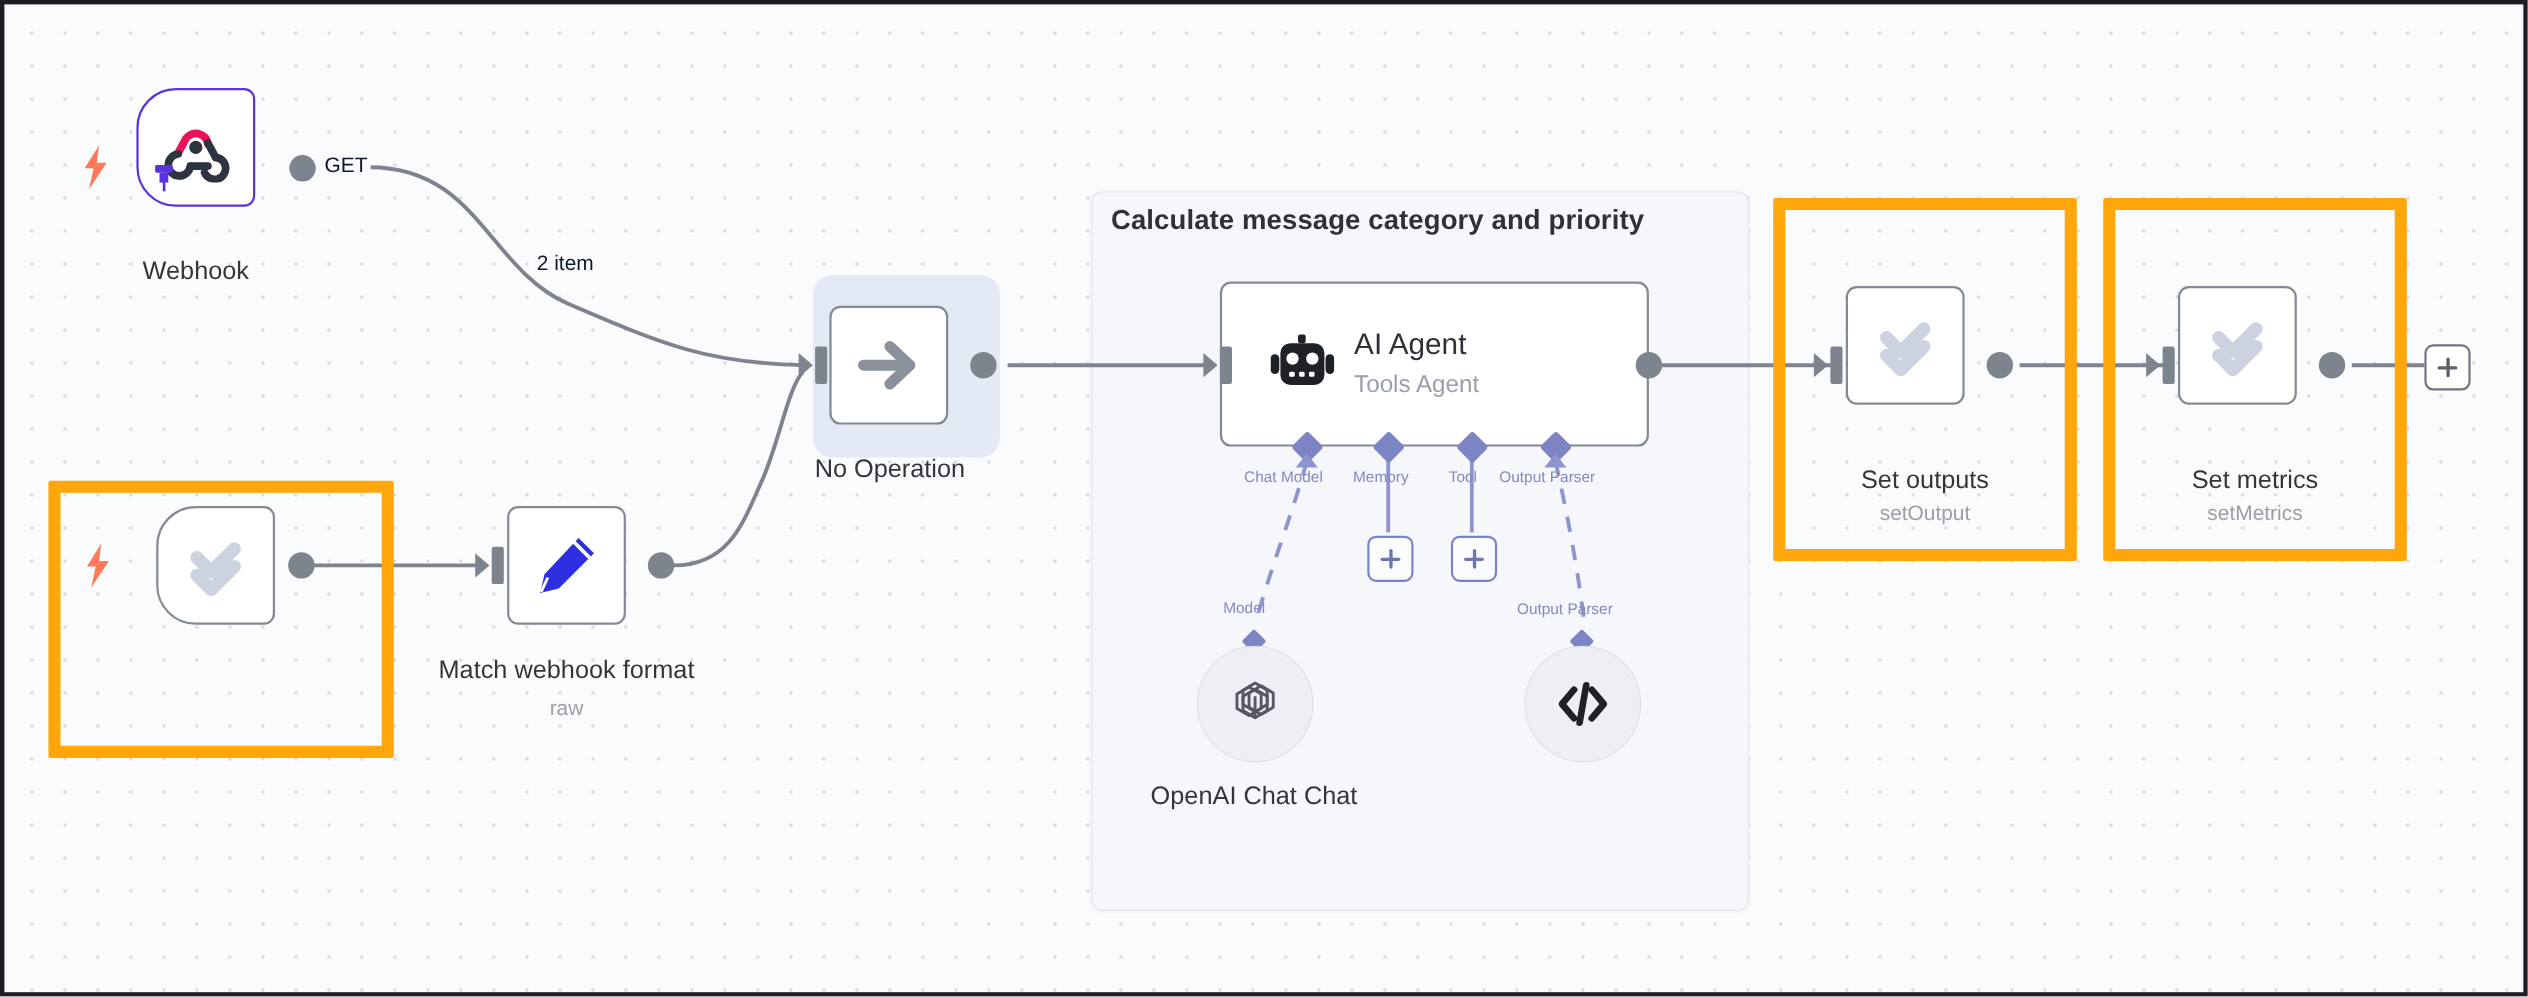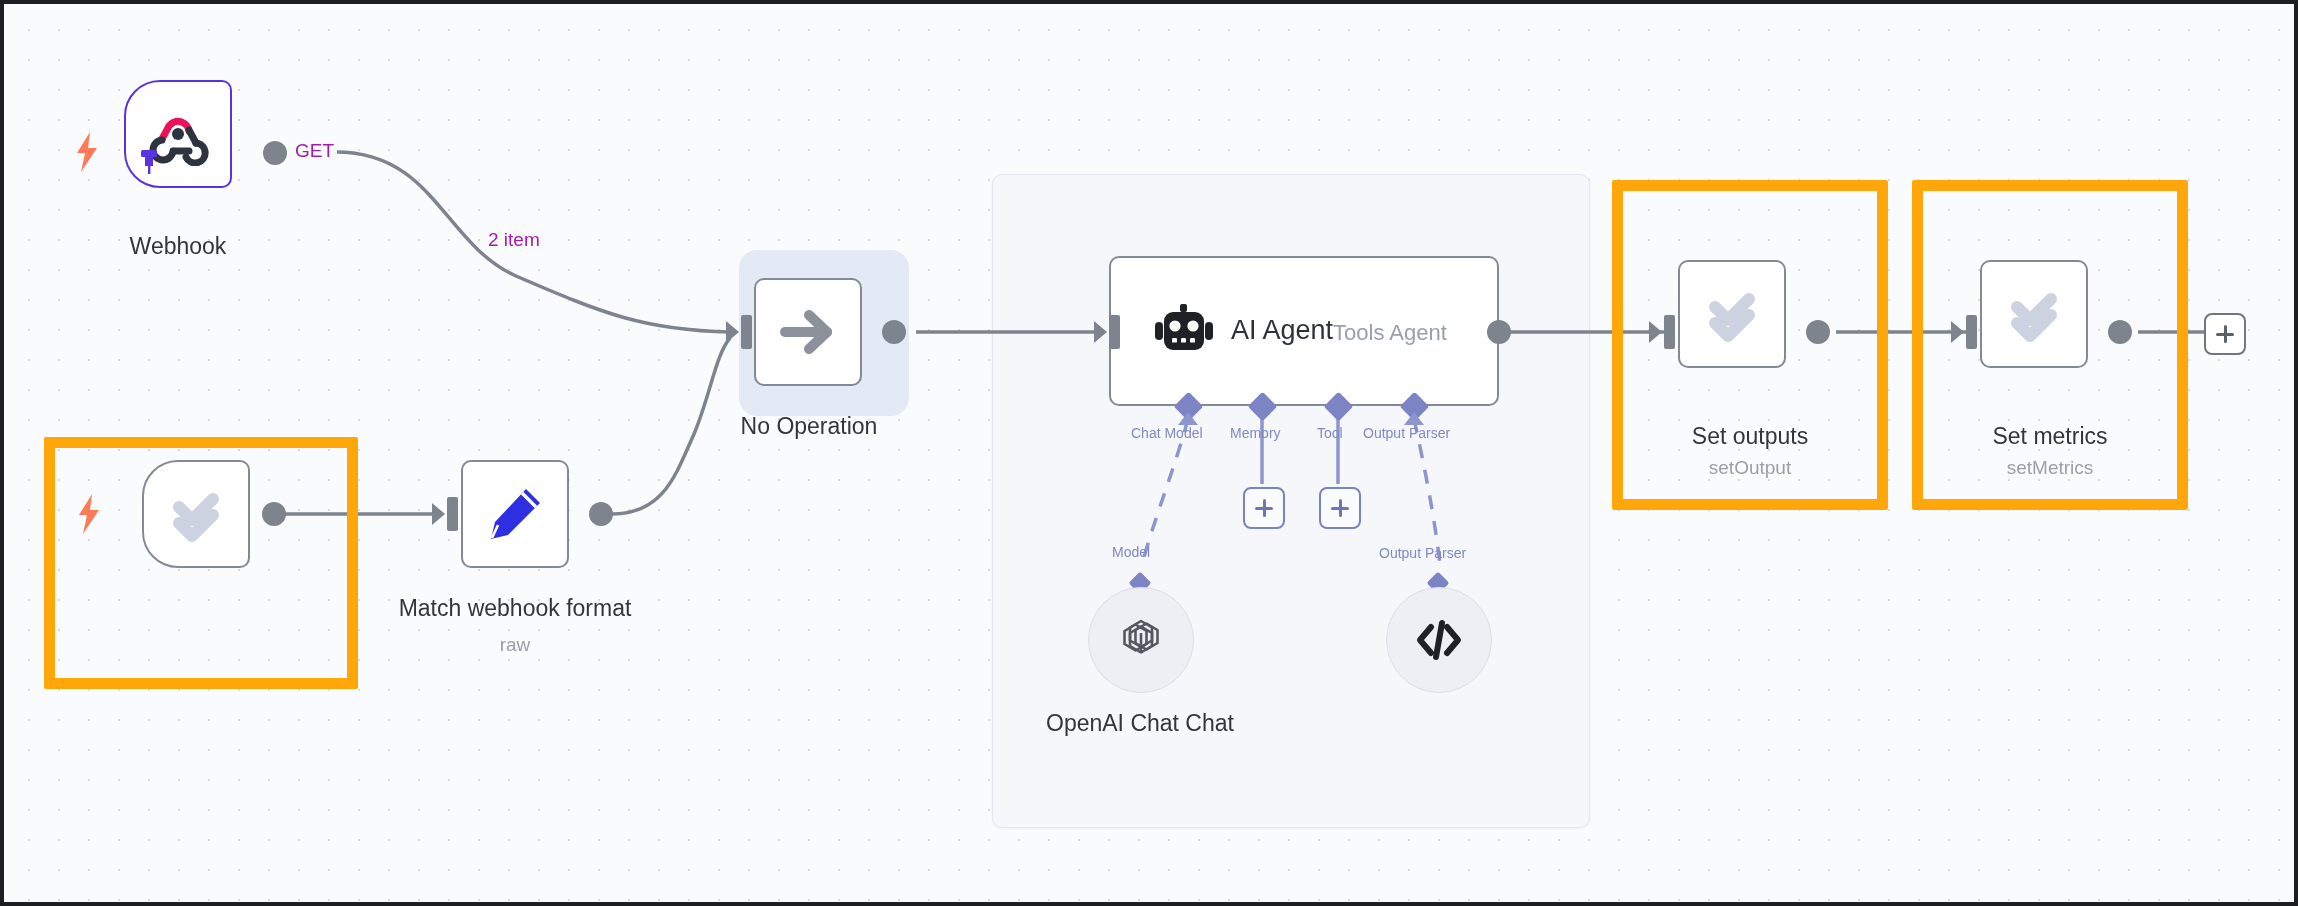--- a/index.html
+++ b/index.html
@@ -64,21 +64,21 @@
     white-space:pre-line;
   }
   .node-sublabel{
     position:absolute;
     text-align:center;
     font-size:19px;color:#9aa0a8;
     white-space:nowrap;
   }
 
   
-  .agent-txt{display:flex;justify-content:center;margin-left:18px;}
+  .agent-txt{display:flex;flex-direction:column;justify-content:center;margin-left:18px;}
   .agent-name{font-size:27px;color:#2e3238;line-height:1.2;}
   .agent-sub{font-size:22px;color:#9aa0a8;line-height:1.45;margin-top:3px;}
 
   
   .hl{
     position:absolute;
     border:11px solid #ffa60a;
     box-sizing:border-box;
     border-radius:2px;
   }
@@ -100,21 +100,21 @@
   }
   .in-tri{
     position:absolute;width:0;height:0;
     border-left:13px solid #7d848e;
     border-top:11px solid transparent;
     border-bottom:11px solid transparent;
   }
 
   
   .conn-label{
-    position:absolute;font-size:19px;color:#a21caf;white-space:nowrap;
+    position:absolute;font-size:19px;color:#0f172a;white-space:nowrap;
     background:#fafbfc;padding:0 3px;text-align:right;
   }
   .sub-label{
     position:absolute;font-size:14px;color:#8089c0;white-space:nowrap;text-align:center;
   }
 
   
   .diamond{
     position:absolute;width:21px;height:21px;background:#7c84c4;
     transform:rotate(45deg);border-radius:3px;
@@ -155,20 +155,21 @@
   .pin{position:absolute;width:26px;height:28px;}
 
   svg{display:block;}
 </style>
 </head>
 <body>
 
 <div id="canvas">
 
   <div class="sticky" style="left:988px;top:170px;width:596px;height:652px;"></div>
+  <div class="sticky-title" style="left:1006px;top:182px;">Calculate message category and priority</div>
 
   <svg class="layer" width="2298" height="906" viewBox="0 0 2298 906">
 
     <path d="M 332 148 C 430 148 440 240 512 272 C 600 310 640 326 726 328" fill="none" stroke="#7d848e" stroke-width="3.5"></path>
 
     <path d="M 280 510 L 432 510" fill="none" stroke="#7d848e" stroke-width="3.5"></path>
 
     <path d="M 608 510 C 660 510 672 470 690 430 C 706 392 712 350 726 334" fill="none" stroke="#7d848e" stroke-width="3.5"></path>
 
     <path d="M 912 328 L 1093 328" fill="none" stroke="#7d848e" stroke-width="3.5"></path>

